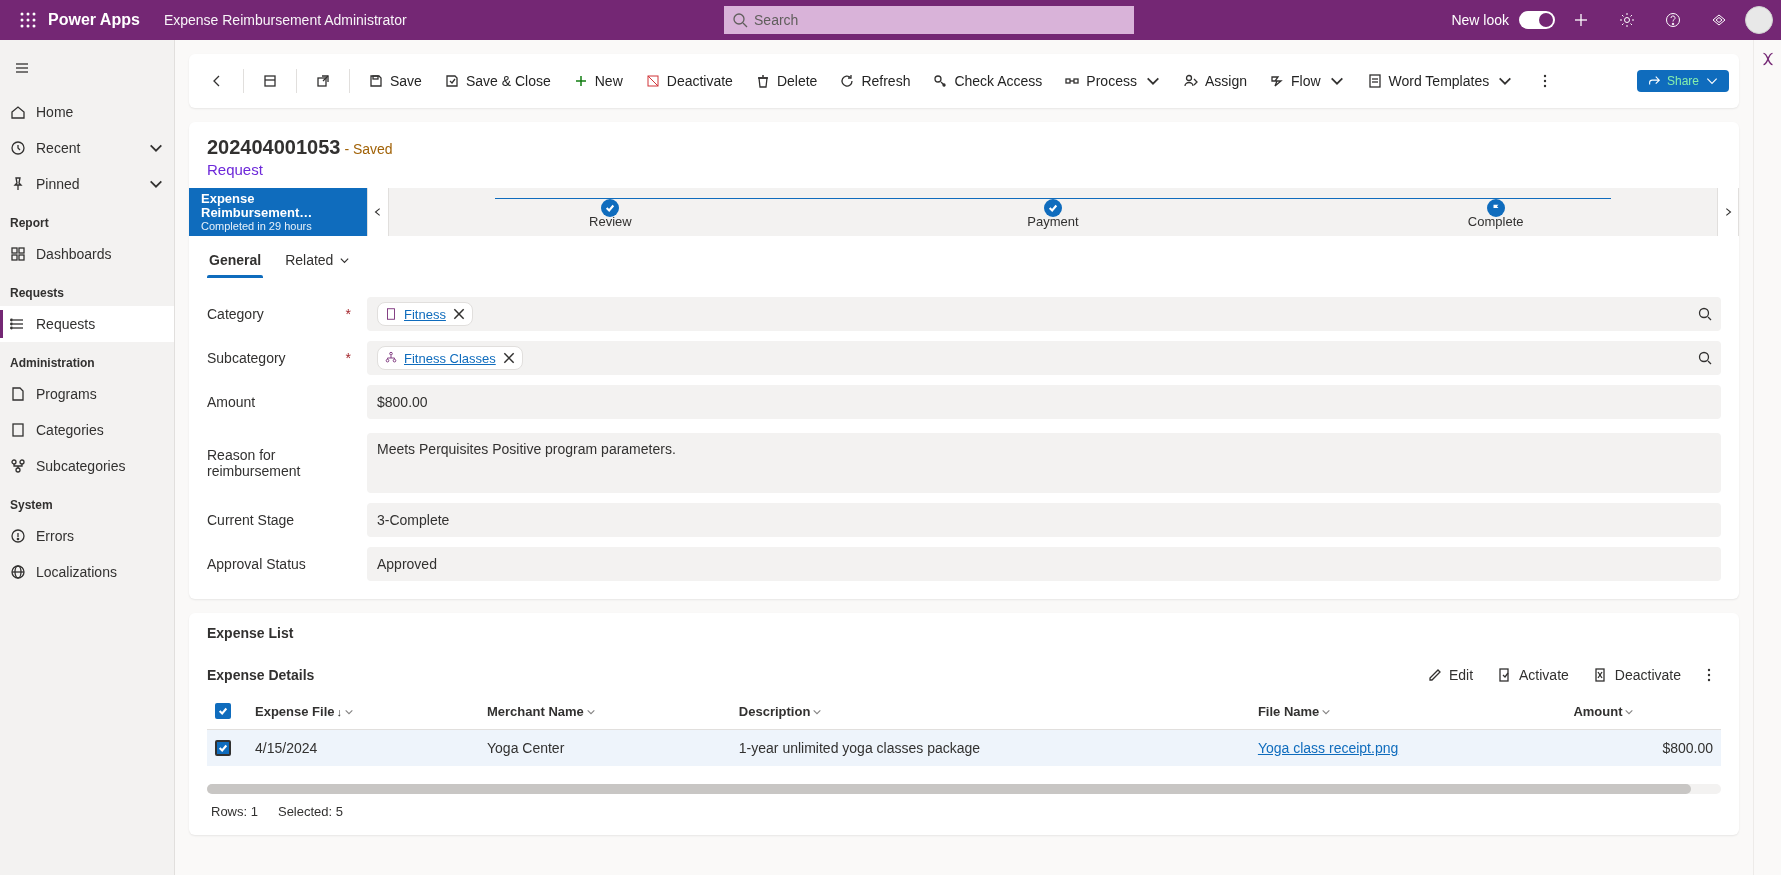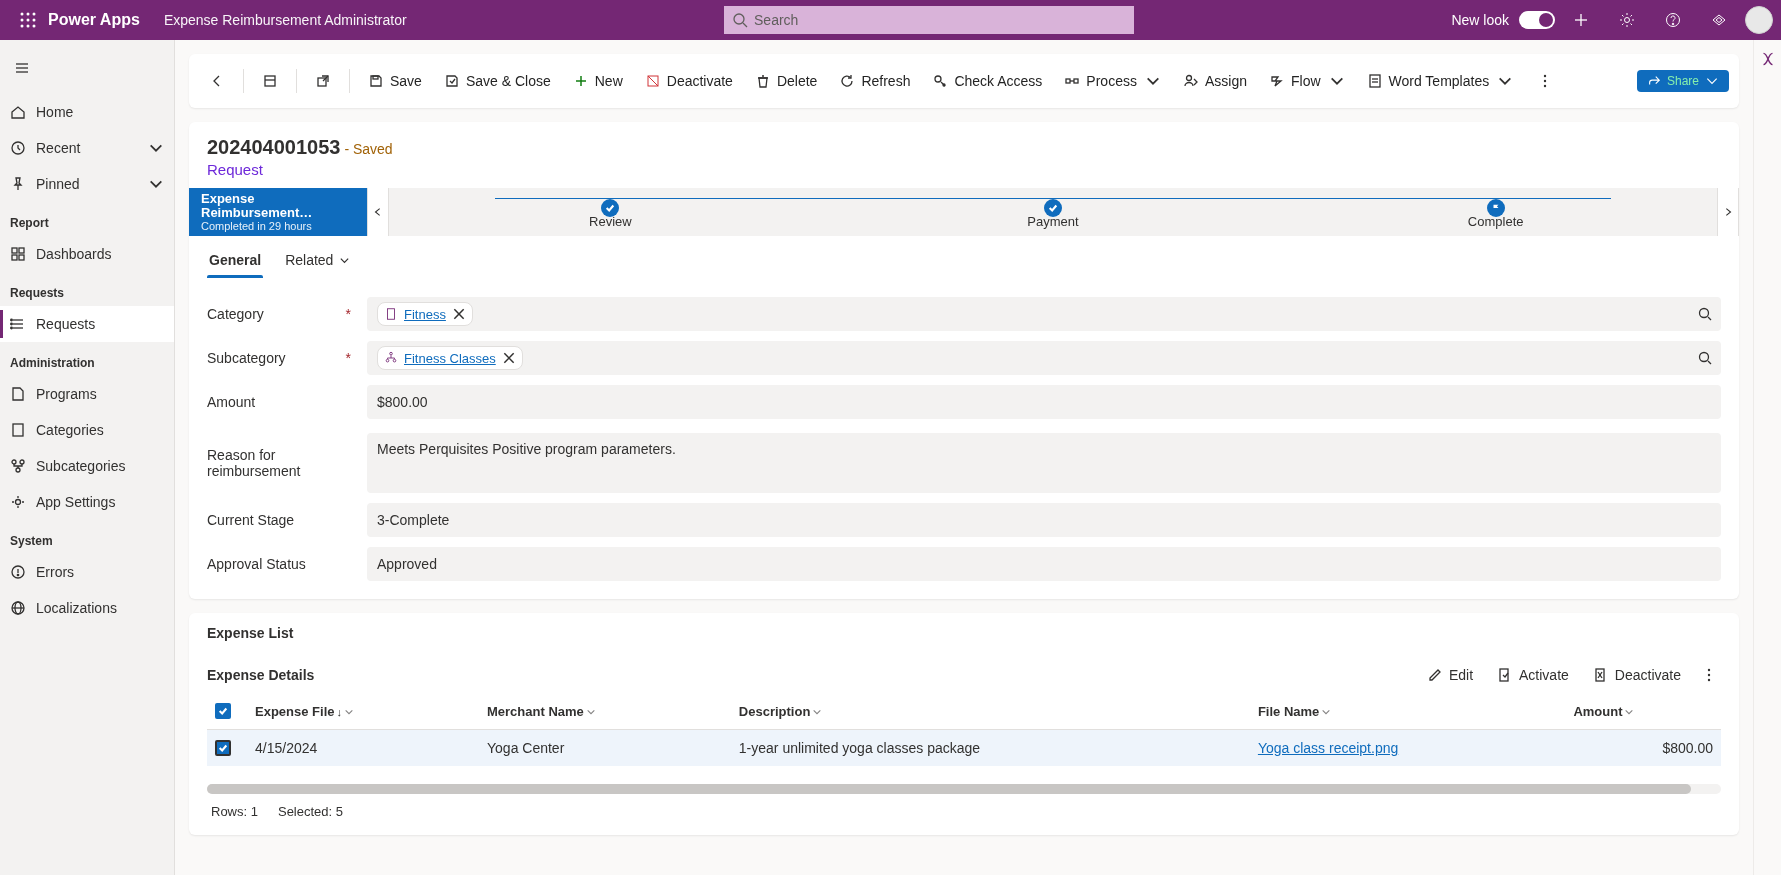--- a/index.html
+++ b/index.html
@@ -253,27 +253,20 @@
       <span>Categories</span>
     </div>
     <div class="nav-item">
       <svg viewBox="0 0 16 16" class="stroke-dark">
           <circle cx="4" cy="4" r="2"></circle>
           <circle cx="12" cy="4" r="2"></circle>
           <circle cx="8" cy="12" r="2"></circle>
           <path d="M4 6v2h8V6M8 8v2"></path>
         </svg>
       <span>Subcategories</span>
-    </div>
-    <div class="nav-item">
-      <svg viewBox="0 0 16 16" class="stroke-dark">
-          <circle cx="8" cy="8" r="2.5"></circle>
-          <path d="M8 2v2M8 12v2M2 8h2M12 8h2"></path>
-        </svg>
-      <span>App Settings</span>
     </div>
 
     <div class="nav-group-title">System</div>
     <div class="nav-item">
       <svg viewBox="0 0 16 16" class="stroke-dark">
           <circle cx="8" cy="8" r="6"></circle>
           <line x1="8" y1="5" x2="8" y2="9"></line>
           <circle cx="8" cy="11" r="0.7" class="fill-dark"></circle>
         </svg>
       <span>Errors</span>

